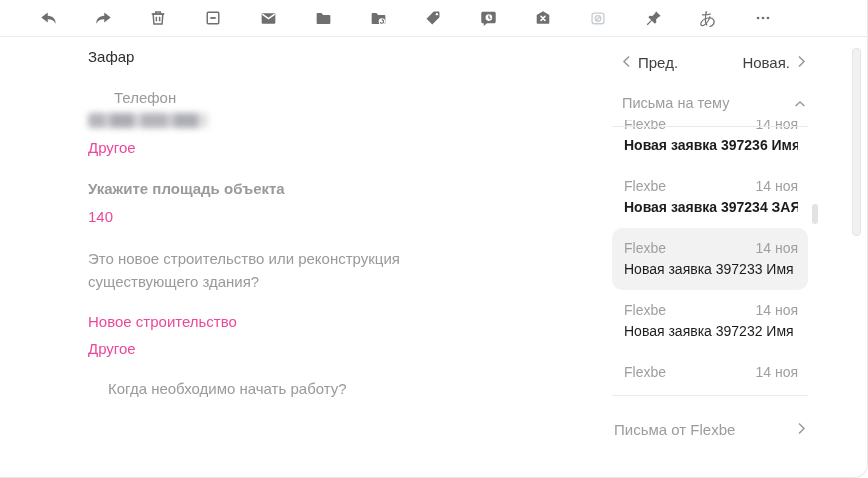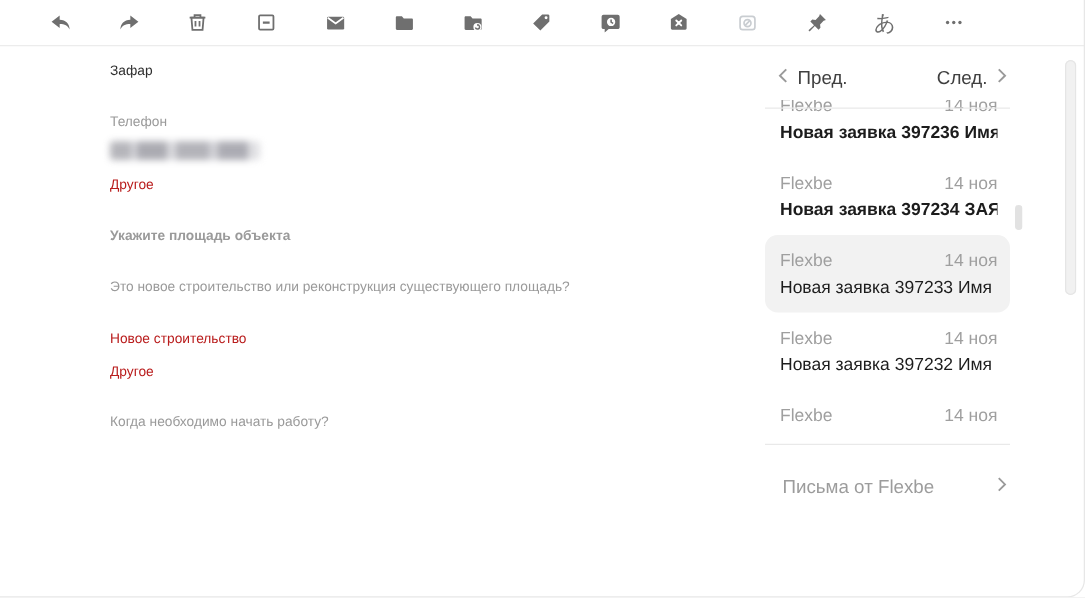--- a/index.html
+++ b/index.html
@@ -22,35 +22,35 @@
   .tool{
     width:28px;height:28px;margin-right:27px;flex:0 0 auto;
     display:flex;align-items:center;justify-content:center;
     color:#6f6f6f;cursor:pointer;border-radius:4px;
   }
   .tool svg{display:block;}
   .tool.translate{font-size:17px;line-height:1;color:#6f6f6f;font-weight:400;}
   
   .content{
     position:absolute;left:88px;top:40px;width:440px;
-    font-size:11px;color:#2e2e2e;line-height:18px;
+    font-size:15px;color:#2e2e2e;line-height:18px;
   }
   .c-name{margin-top:8px;color:#2e2e2e;}
-  .c-label{margin-top:23px;color:#9a9a9a;}
+  .c-label{margin-top:23px;color:#9a9a9a;margin-left:26px;}
   .phone-blur{
     margin-top:6px;width:120px;height:15px;border-radius:3px;
     background:linear-gradient(90deg,#9d9da4 0 14%,#c9c9cf 14% 18%,#8f8f98 18% 38%,#cfcfd4 38% 44%,#9a9aa2 44% 66%,#c4c4ca 66% 72%,#90909a 72% 92%,#d6d6da 92%);
     filter:blur(3px);opacity:.75;
   }
   .q{margin-top:26px;color:#9a9a9a;}
   .q.wrap{line-height:23px;width:410px;margin-top:21px;}
-  .a{margin-top:11px;color:#b91c1c;}
+  .a{margin-top:11px;color:#ec4899;}
   .a.tight{margin-top:20px;}
   .mt23{margin-top:23px;font-weight:bold;} .mt10{margin-top:10px;} .mt21{margin-top:21px;}
-  .mt9{margin-top:9px;} .mt22{margin-top:22px;}
+  .mt9{margin-top:9px;} .mt22{margin-top:22px;margin-left:20px;}
   
   .sidebar{position:absolute;left:610px;top:40px;width:208px;}
   .nav-row{
     margin:14px 12px 0 12px;display:flex;justify-content:space-between;align-items:center;
     font-size:15px;color:#404040;gap:40px;
   }
   .nav-btn{display:flex;align-items:center;gap:7px;cursor:pointer;}
   .chev{color:#9a9a9a;}
   .sec-row{
     margin:24px 12px 0 12px;display:flex;justify-content:space-between;align-items:center;
@@ -73,21 +73,21 @@
   .t-top{display:flex;justify-content:space-between;font-size:14px;color:#9f9f9f;line-height:16px;}
   .t-subj{
     margin-top:5px;font-size:14px;line-height:17px;color:#1c1c1c;
     white-space:nowrap;overflow:hidden;
   }
   .t-item.unread .t-subj{font-weight:bold;}
   .list-thumb{
     position:absolute;right:0;top:84px;width:6px;height:20px;border-radius:3px;background:#e2e2e2;z-index:4;
   }
   .from-row{
-    margin:24px 12px 0 16px;display:flex;justify-content:space-between;align-items:center;
+    margin:24px 12px 0 4px;display:flex;justify-content:space-between;align-items:center;
     font-size:15px;color:#9c9c9c;cursor:pointer;
   }
   
   .main-thumb{
     position:absolute;left:852px;top:48px;width:9px;height:188px;border-radius:5px;
     background:#f1f1f1;box-shadow:inset 0 0 0 1px #e5e5e5;cursor:pointer;
   }
 </style>
 </head>
 <body>
@@ -178,49 +178,58 @@
 </div>
 
 <div class="content">
   <div class="c-name">Зафар</div>
   <div class="c-label">Телефон</div>
   <div class="phone-blur"></div>
 
   <div class="a">Другое</div>
 
   <div class="q mt23">Укажите площадь объекта</div>
-
-  <div class="q wrap">Это новое строительство или реконструкция существующего площадь?</div>
+  <div class="a mt10">140</div>
+
+  <div class="q wrap">Это новое строительство или реконструкция существующего здания?</div>
   <div class="a tight">Новое строительство</div>
 
   <div class="a mt9">Другое</div>
 
   <div class="q mt22">Когда необходимо начать работу?</div>
 </div>
 
 <div class="sidebar">
   <div class="nav-row">
     <div class="nav-btn">
       <span class="chev">
         <svg width="9" height="13" viewBox="0 0 9 13" fill="none" stroke="#9a9a9a" stroke-width="1.6">
             <path d="M7 1.5L2 6.5l5 5"></path>
           </svg>
       </span>
       <span>Пред.</span>
     </div>
     <div class="nav-btn">
-      <span>След.</span>
+      <span>Новая.</span>
       <span class="chev">
         <svg width="9" height="13" viewBox="0 0 9 13" fill="none" stroke="#9a9a9a" stroke-width="1.6">
             <path d="M2 1.5l5 5-5 5"></path>
           </svg>
       </span>
     </div>
   </div>
 
+  <div class="sec-row">
+    <span>Письма на тему</span>
+    <span>
+      <svg width="12" height="8" viewBox="0 0 12 8" fill="none" stroke="#9a9a9a" stroke-width="1.5">
+          <path d="M1.5 6L6 2l4.5 4"></path>
+        </svg>
+    </span>
+  </div>
 
   <div class="thread-list">
     <div class="t-inner">
       <div class="t-item unread">
         <div class="t-top">
           <span>Flexbe</span>
           <span>14 ноя</span>
         </div>
         <div class="t-subj">Новая заявка 397236 Имя ...</div>
       </div>

